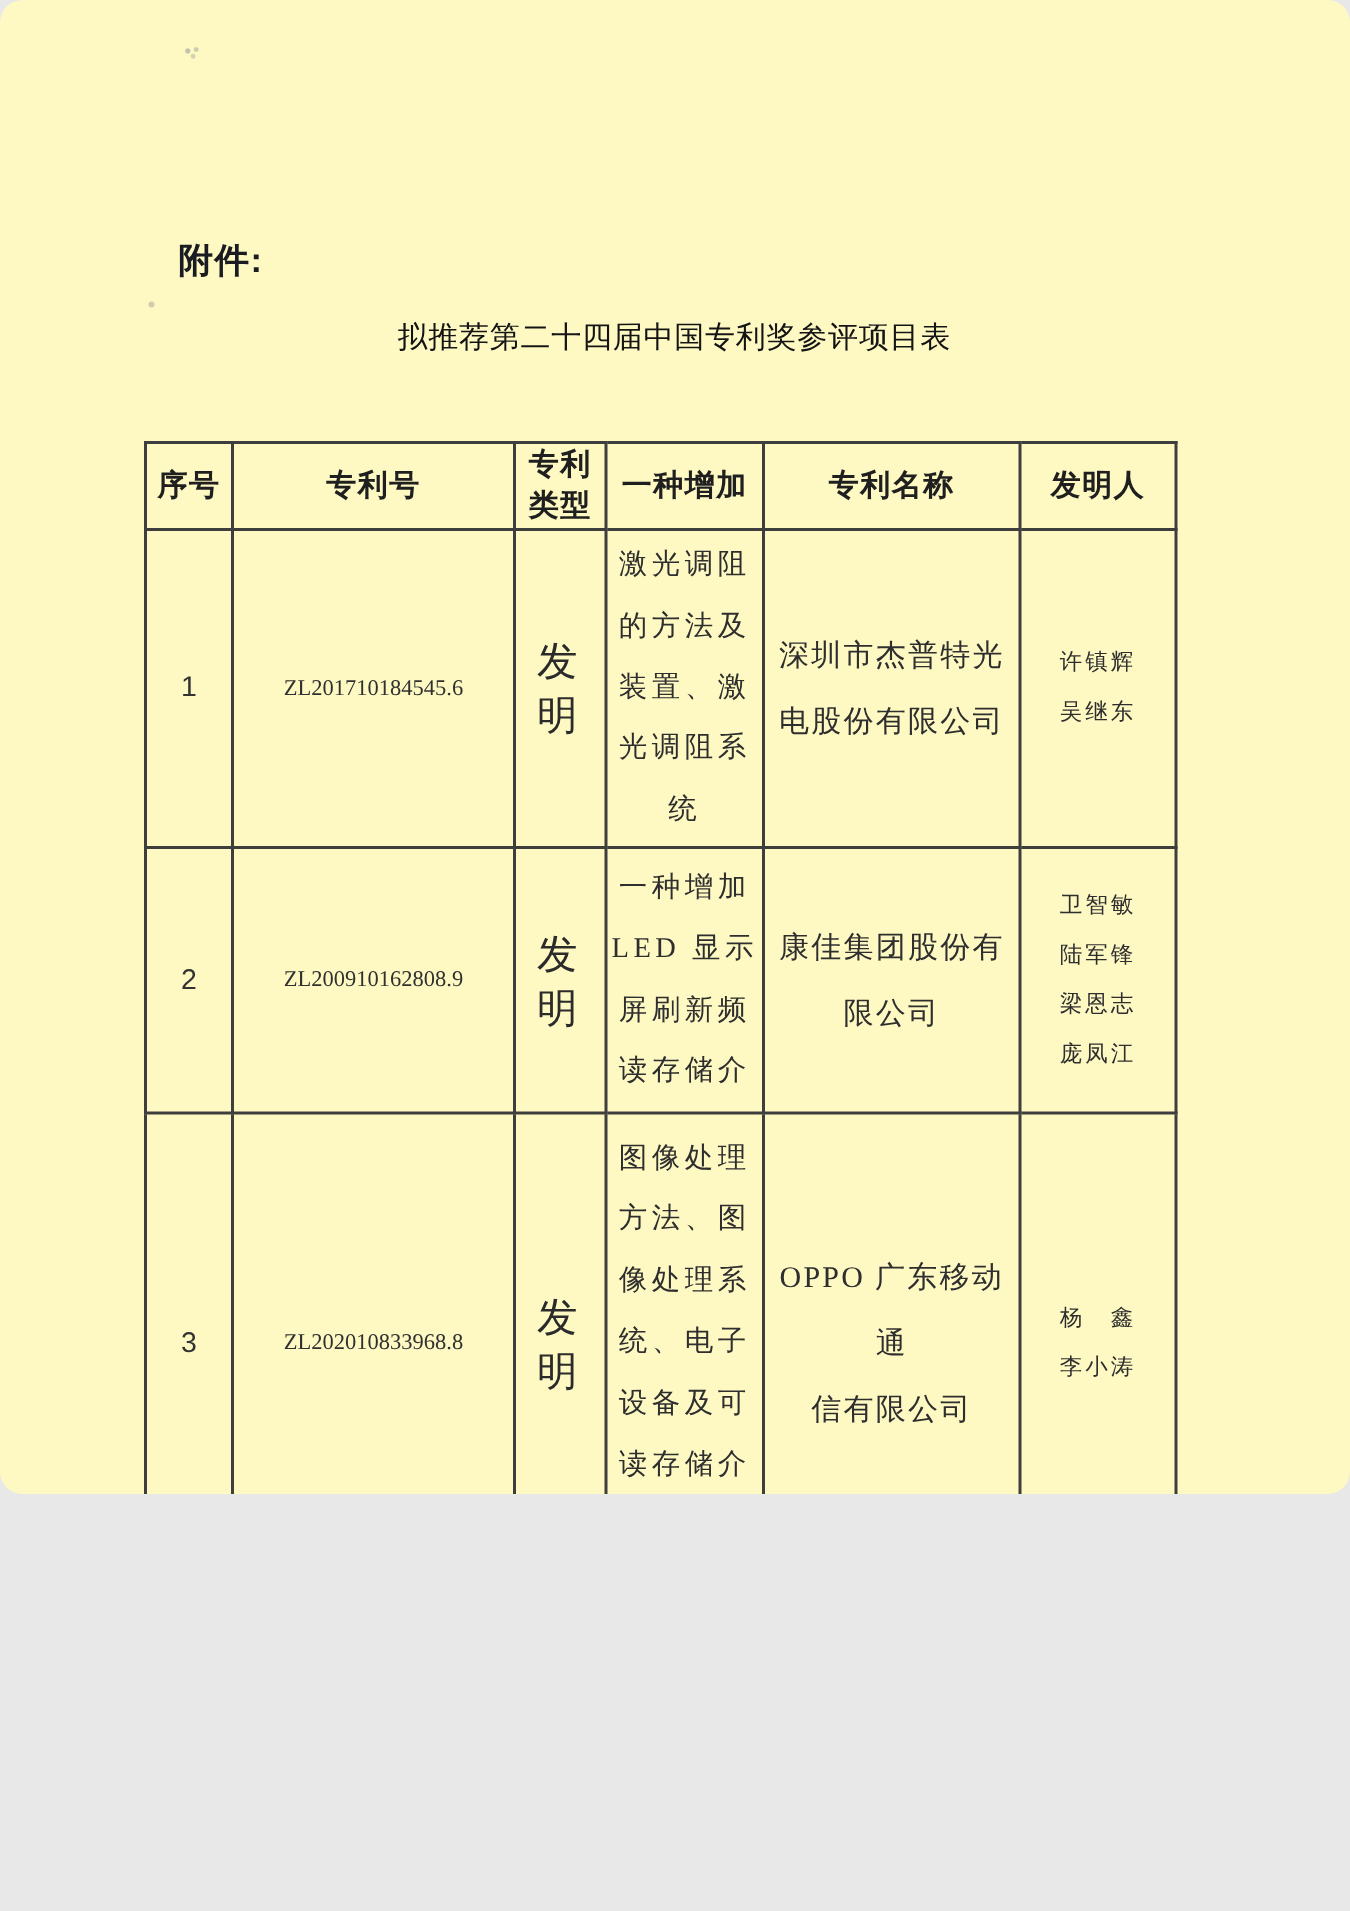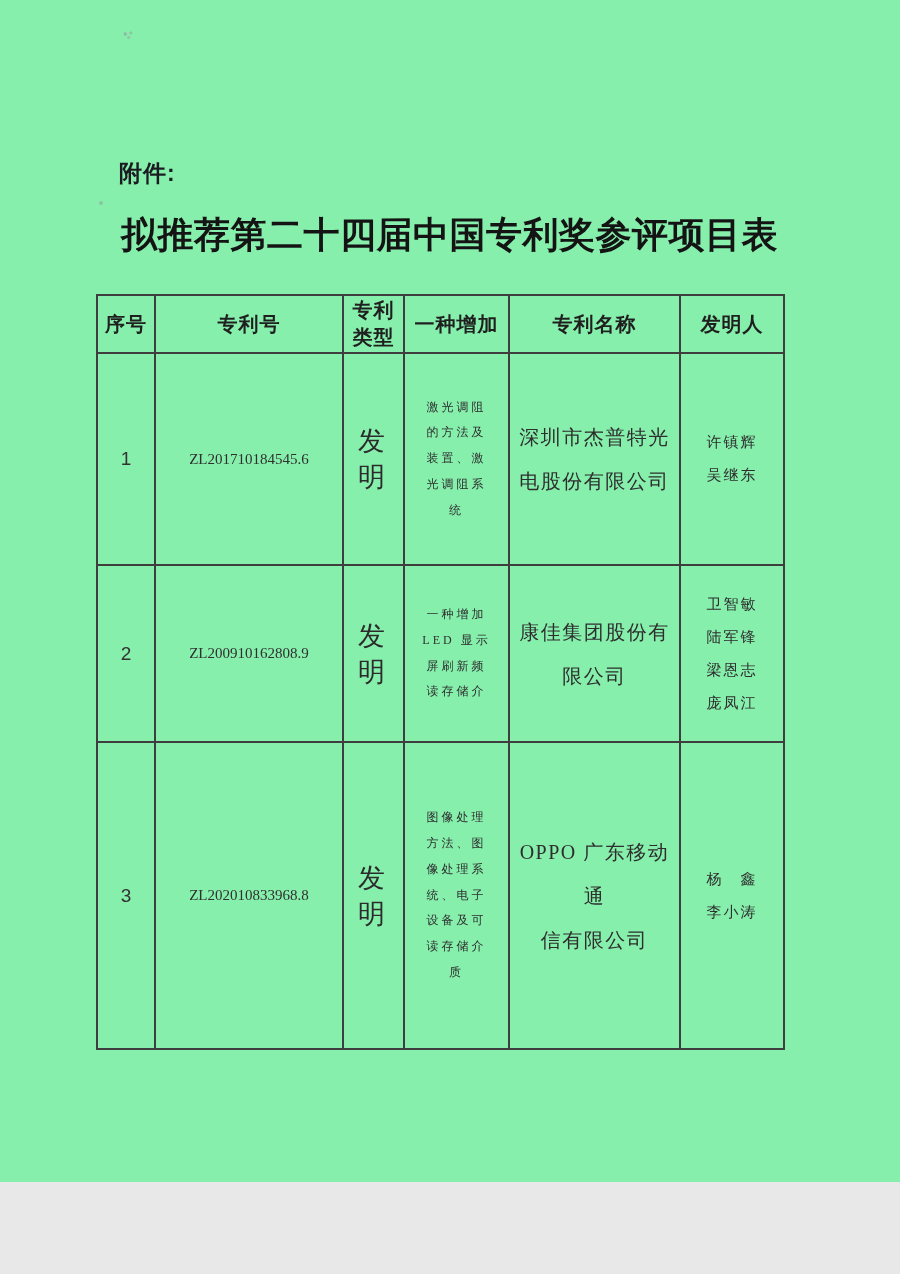--- a/index.html
+++ b/index.html
@@ -3,25 +3,26 @@
 <meta charset="utf-8">
 <style>
   html, body {
     margin: 0;
     padding: 0;
     background: #e8e8e8;
   }
   #page {
     position: relative;
     width: 900px;
-    height: 1182px;
-    background: #86efac;
+    height: 996px;
+    background: #fef9c3;
     overflow: hidden;
     font-family: "Liberation Serif", serif;
     color: #2b2b2b;
+    border-radius: 15px;
   }
   
   .speck1 {
     position: absolute;
     left: 121px; top: 30px;
     width: 14px; height: 10px;
     background:
       radial-gradient(circle at 30% 40%, rgba(150,150,158,.55) 0 1.5px, transparent 2px),
       radial-gradient(circle at 70% 30%, rgba(150,150,158,.45) 0 1.2px, transparent 2px),
       radial-gradient(circle at 55% 75%, rgba(150,150,158,.4) 0 1.2px, transparent 2px);
@@ -41,22 +42,22 @@
     font-size: 23px;
     letter-spacing: 1px;
     color: #1b1b22;
   }
   .title {
     position: absolute;
     left: 106px; top: 211px;
     width: 687px;
     text-align: center;
     font-family: "Liberation Serif", serif;
-    font-weight: 700;
-    font-size: 36px;
+    font-weight: 400;
+    font-size: 20px;
     letter-spacing: 0.5px;
     color: #141414;
   }
   table.patents {
     position: absolute;
     left: 96px; top: 294px;
     width: 687px;
     border-collapse: collapse;
     table-layout: fixed;
   }
@@ -91,21 +92,21 @@
     letter-spacing: 0px;
     color: #303030;
   }
   td.ptype {
     font-size: 27px;
     letter-spacing: 4px;
     color: #2b2b2b;
   }
   td.pname {
     white-space: pre-line;
-    font-size: 12px;
+    font-size: 19px;
     line-height: 2.15;
     letter-spacing: 3px;
     color: #2e2e2e;
     margin-top: 40px;
   }
   td.owner {
     white-space: pre-line;
     font-size: 20px;
     line-height: 2.2;
     letter-spacing: 1.5px;

